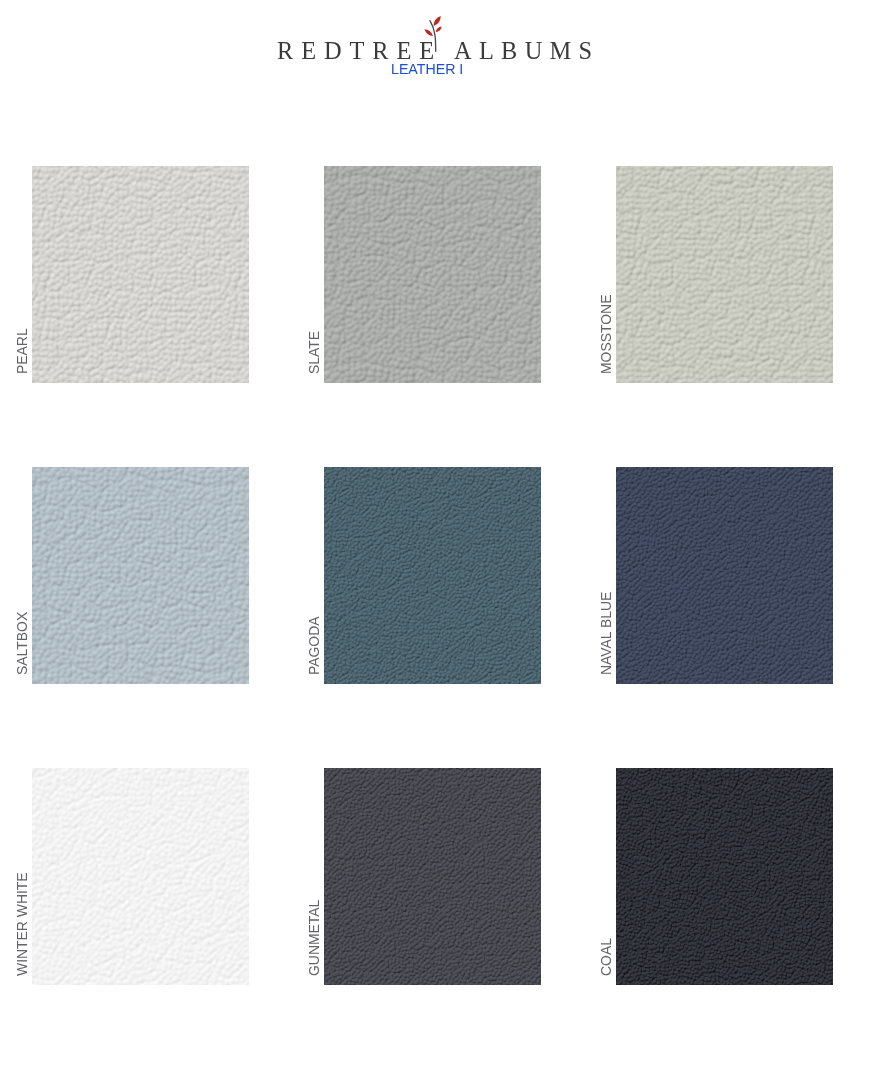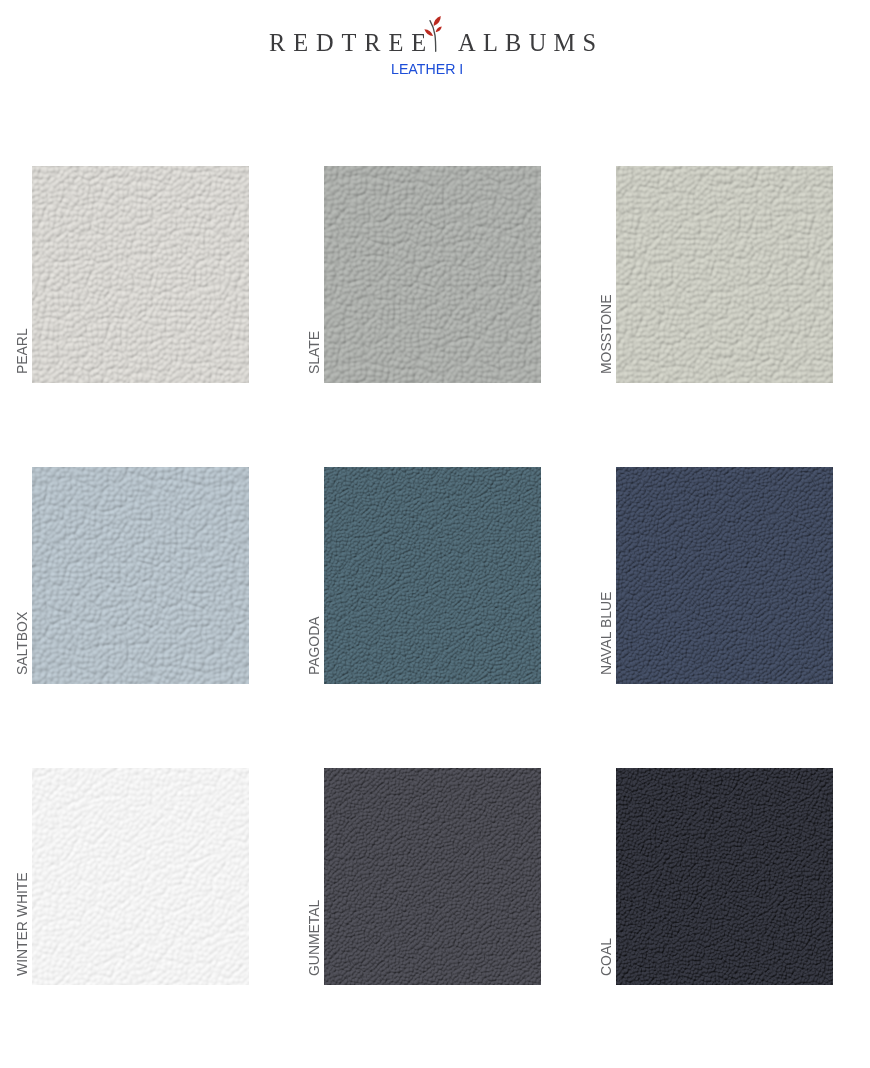--- a/index.html
+++ b/index.html
@@ -6,23 +6,23 @@
 html,body{margin:0;padding:0;}
 body{width:870px;height:1068px;background:#fff;
  font-family:"Liberation Sans",sans-serif;overflow:hidden;position:relative;
  -webkit-font-smoothing:antialiased;}
 .page{position:absolute;left:0;top:0;width:870px;height:1068px;}
 .defs{position:absolute;width:0;height:0;overflow:hidden;}
 
 .brand{position:absolute;left:0;top:22px;width:870px;height:26px;
  white-space:nowrap;line-height:26px;}
 .bw{position:absolute;top:0;font-family:"Liberation Serif",serif;font-size:24.4px;
- font-weight:400;color:#3b3b3d;margin:8px;padding:0;line-height:26px;}
+ font-weight:400;color:#3b3b3d;margin:16px;padding:0;line-height:26px;}
 .bw.r{left:261px;letter-spacing:7.9px;}
-.bw.a{left:450px;letter-spacing:7.3px;}
+.bw.a{left:438px;letter-spacing:7.3px;}
 .mark{position:absolute;left:423px;top:-8px;width:20px;height:40px;}
 .mark svg{display:block;}
 .subtitle{position:absolute;left:391px;top:60.5px;
  font-size:14.2px;font-weight:400;letter-spacing:0.0px;color:#1d4ed8;
  line-height:16px;white-space:nowrap;}
 
 .grid{position:absolute;left:32px;top:166px;width:817px;height:820px;}
 .cell{position:absolute;width:217px;height:217px;}
 .sw{position:absolute;left:0;top:0;width:217px;height:217px;overflow:hidden;}
 .sw svg{display:block;}

